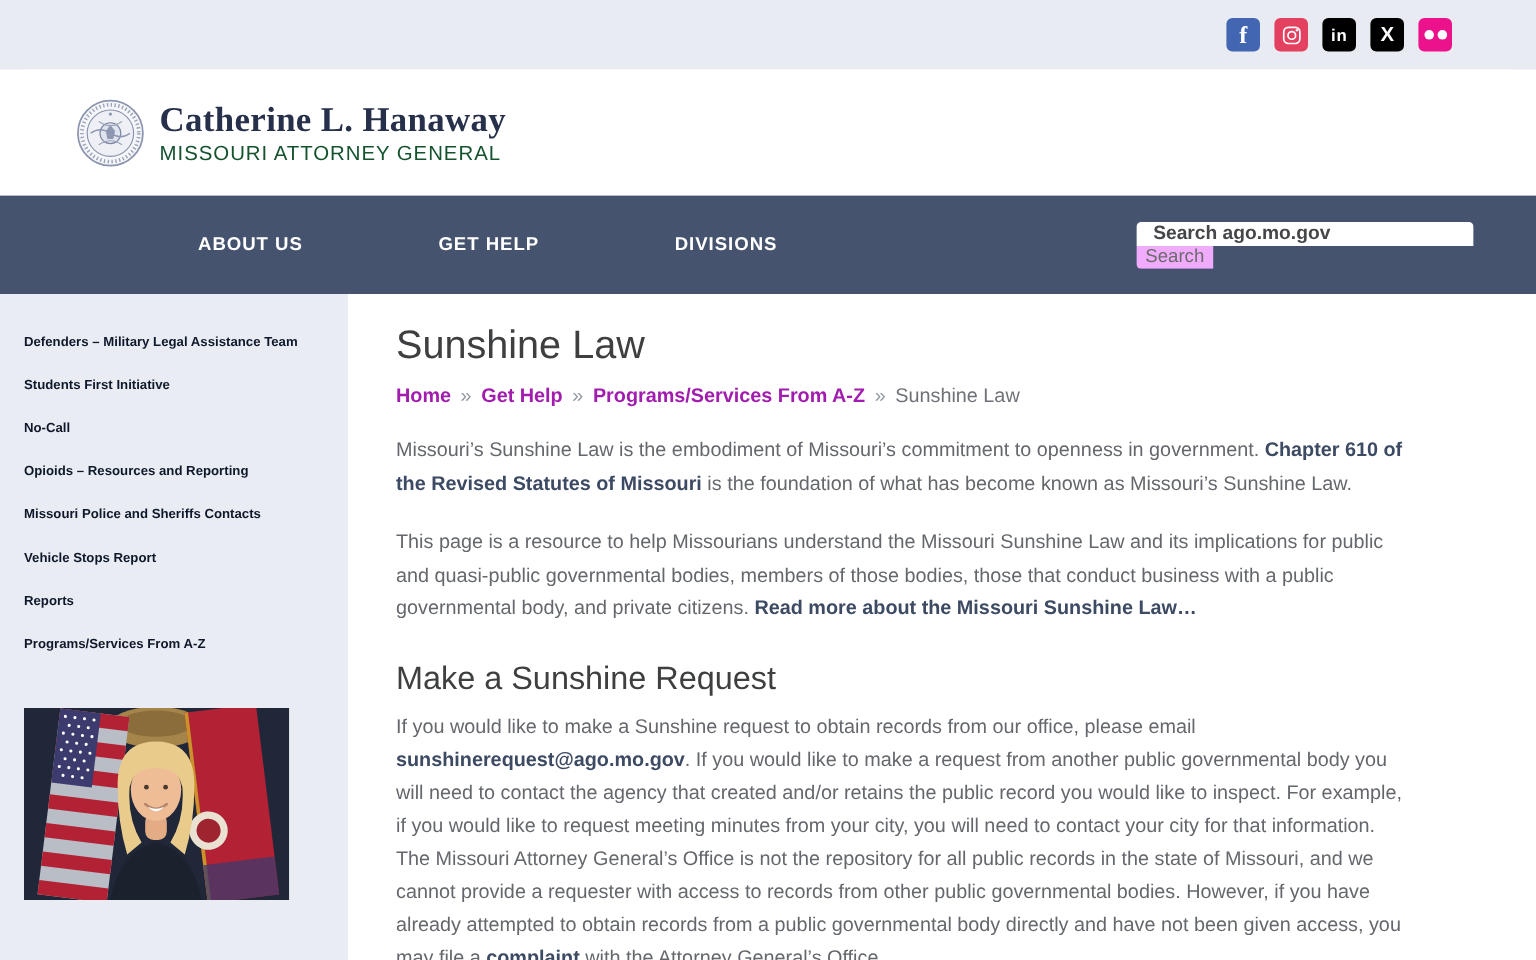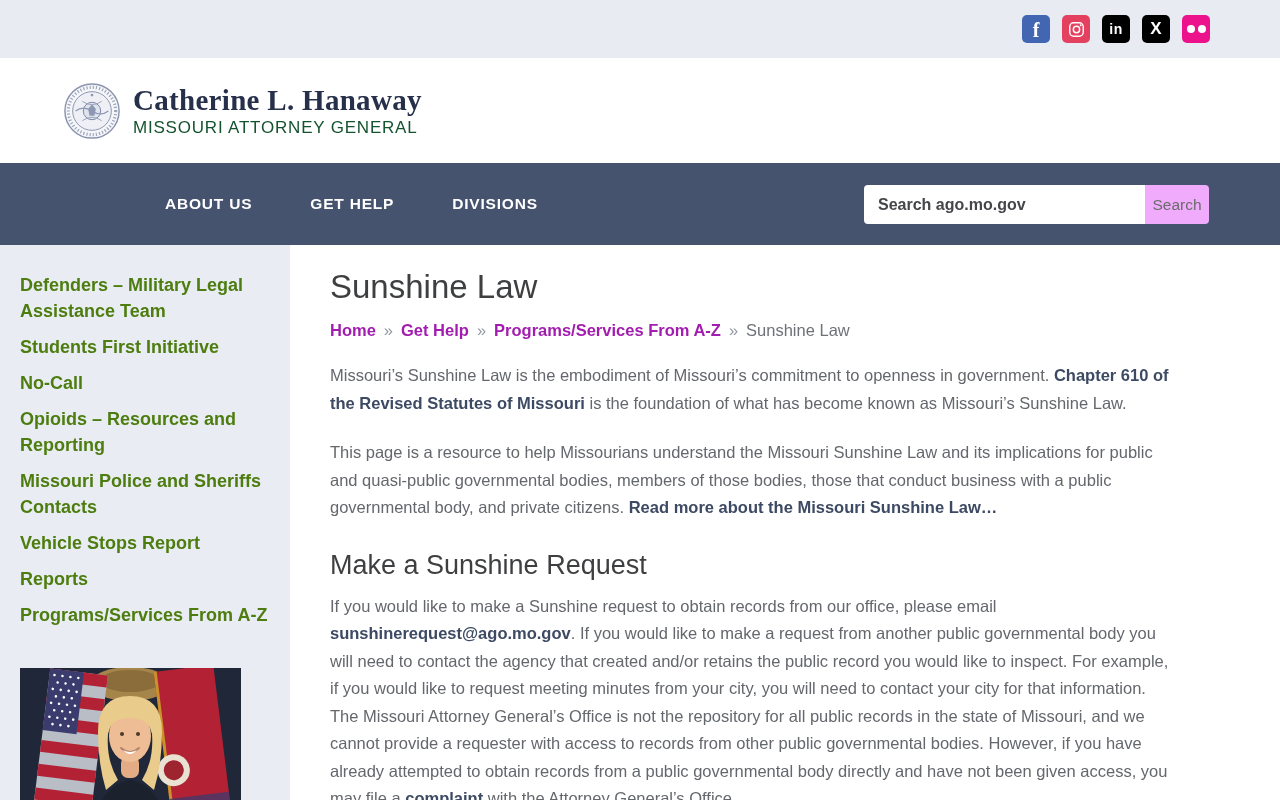--- a/index.html
+++ b/index.html
@@ -21,35 +21,35 @@
   
   .header { height:105px; background:#fff; display:flex; align-items:center; padding-left:63px;border-radius:22px; }
   .seal { width:58px; height:58px; flex:0 0 auto; }
   .header-text { margin-left:12px; }
   .site-name { font-family:"Liberation Serif", serif; font-weight:700; font-size:29px;
                color:#27304a; letter-spacing:0.3px; }
   .site-sub { font-size:17px; color:#14532d; letter-spacing:0.8px; margin-top:1px; }
 
   
   .navbar { height:82px; background:#46536e; position:relative; display:flex; align-items:center; }
-  .nav-items { display:flex; gap:58px; padding-left:165px; }
+  .nav-items { display:flex; gap:113px; padding-left:165px; }
   .nav-item { color:#fff; font-weight:700; font-size:15.5px; letter-spacing:0.8px; cursor:pointer; white-space:nowrap; }
-  .searchbox { position:absolute; right:71px; top:22px; display:flex; height:39px;
-               border-radius:4px; overflow:hidden; }
+  .searchbox { position:absolute; right:52px; top:22px; display:flex; height:39px;
+               border-radius:4px; overflow:hidden;flex-direction:column; }
   .search-input { width:281px; height:39px; border:none; outline:none; padding:0 14px;
                   font-family:"Liberation Sans", sans-serif; font-size:16px; font-weight:700; color:#3f3f3f; }
   .search-input::placeholder { color:#44464a; opacity:1; font-weight:700; }
   .search-btn { width:64px; height:39px; border:none; background:#f0abfc; color:#6b6b6b;
                 font-family:"Liberation Sans", sans-serif; font-size:15.5px; cursor:pointer; }
 
   
   .content { display:flex; height:555px; }
   .sidebar { width:290px; background:#e9edf3; padding:27px 20px 0 20px; overflow:hidden; }
   .sidebar ul { list-style:none; }
-  .sidebar li { font-weight:700; font-size:18px; line-height:26px; color:#4d7c0f;
+  .sidebar li { font-weight:700; font-size:11px; line-height:26px; color:#0f172a;
                 margin-bottom:10px; cursor:pointer; }
   .portrait { margin-top:40px; width:221px; display:block; }
 
   .main { flex:1; padding:22px 106px 0 40px; background:#fff; }
   .page-title { font-size:33px; font-weight:400; color:#3e3f41; line-height:40px; }
   .breadcrumb { margin-top:14px; font-size:16.5px; }
   .crumb-link { color:#a21caf; font-weight:700; cursor:pointer; text-decoration:none;text-align:right; }
   .crumb-sep { color:#939aa4; margin:0 8px; }
   .crumb-current { color:#6e7177; }
   .main p { margin-top:22px; font-size:16.5px; line-height:27.5px; color:#64676c; }

